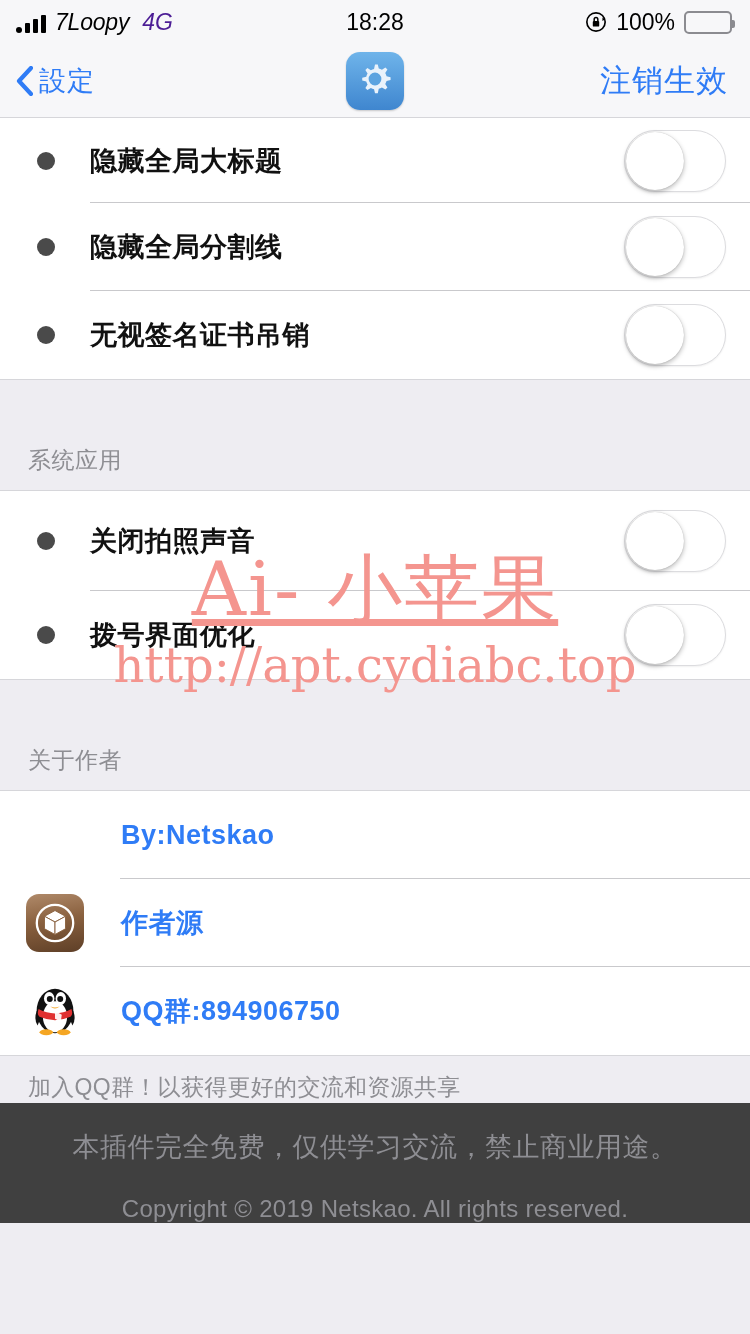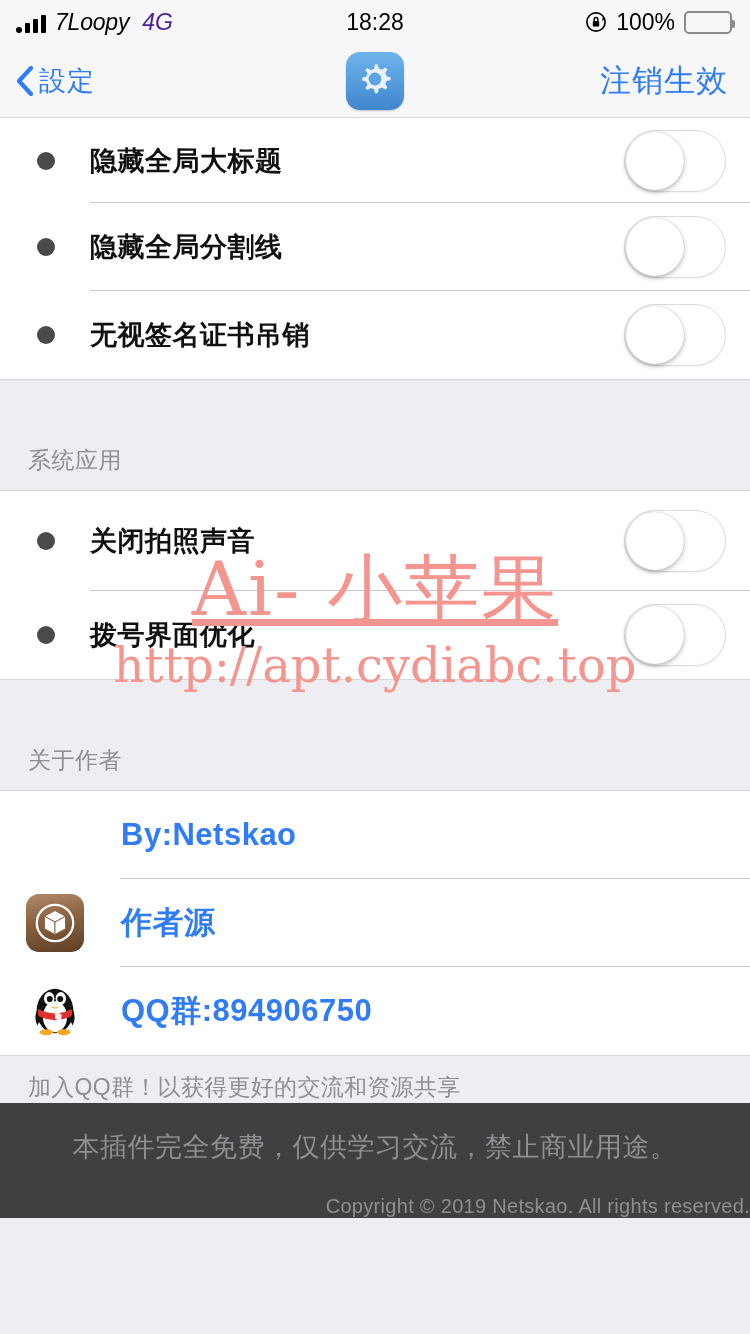--- a/index.html
+++ b/index.html
@@ -114,21 +114,21 @@
     display:flex; align-items:center; position:relative;
     background:#fff; height:88px; cursor:pointer;
   }
   .arow .sep{
     position:absolute; left:120px; right:0; bottom:0;
     height:1px; background:#c9c9cc;
   }
   .arow:last-child .sep{ display:none; }
   .a-icon{ width:58px; height:58px; margin-left:26px; flex:none; border-radius:2px; overflow:hidden;}
   .a-label{
-    margin-left:37px; font-size:31px; color:#2f7cf6; font-weight:700; letter-spacing:.5px;
+    margin-left:37px; font-size:27px; color:#2f7cf6; font-weight:700; letter-spacing:.5px;
   }
 
   .avatar-photo{
     width:100%; height:100%;
     background:
       radial-gradient(circle at 72% 22%, #6e6e72 0 10%, transparent 11%),
       linear-gradient(135deg,#1d1c1e 0%,#2a2729 40%,#0d0c0d 100%);
     position:relative;
   }
   .avatar-photo:before{
@@ -152,21 +152,21 @@
 
   .footer-note{
     background:#eeedf2; color:#8e8e93; font-size:23px;
     padding:16px 0 0 28px; letter-spacing:.3px;
     border-top:1px solid #d6d6da;
   }
   .tail{
     background:#404040; text-align:center; color:#8e8e93;
   }
   .tail .l1{ font-size:27px; padding-top:26px; letter-spacing:.5px; }
-  .tail .l2{ font-size:20px; padding-top:30px; letter-spacing:.3px;text-align:right; }
+  .tail .l2{ font-size:24px; padding-top:30px; letter-spacing:.3px; }
 
   
   .watermark{
     position:absolute; left:0; right:0; top:552px;
     text-align:center; pointer-events:none;
     color:#f4958f; z-index:50; line-height:1;
   }
   .wm1{ font-size:75px; letter-spacing:2px; font-family:"DejaVu Serif", serif;text-decoration:underline;}
   .wm2{ font-size:62px; letter-spacing:2px; margin-top:12px; font-family:"DejaVu Serif", serif;}
   .wm3{ font-size:48px; letter-spacing:0px; margin-top:14px; font-family:"DejaVu Serif", serif;}

